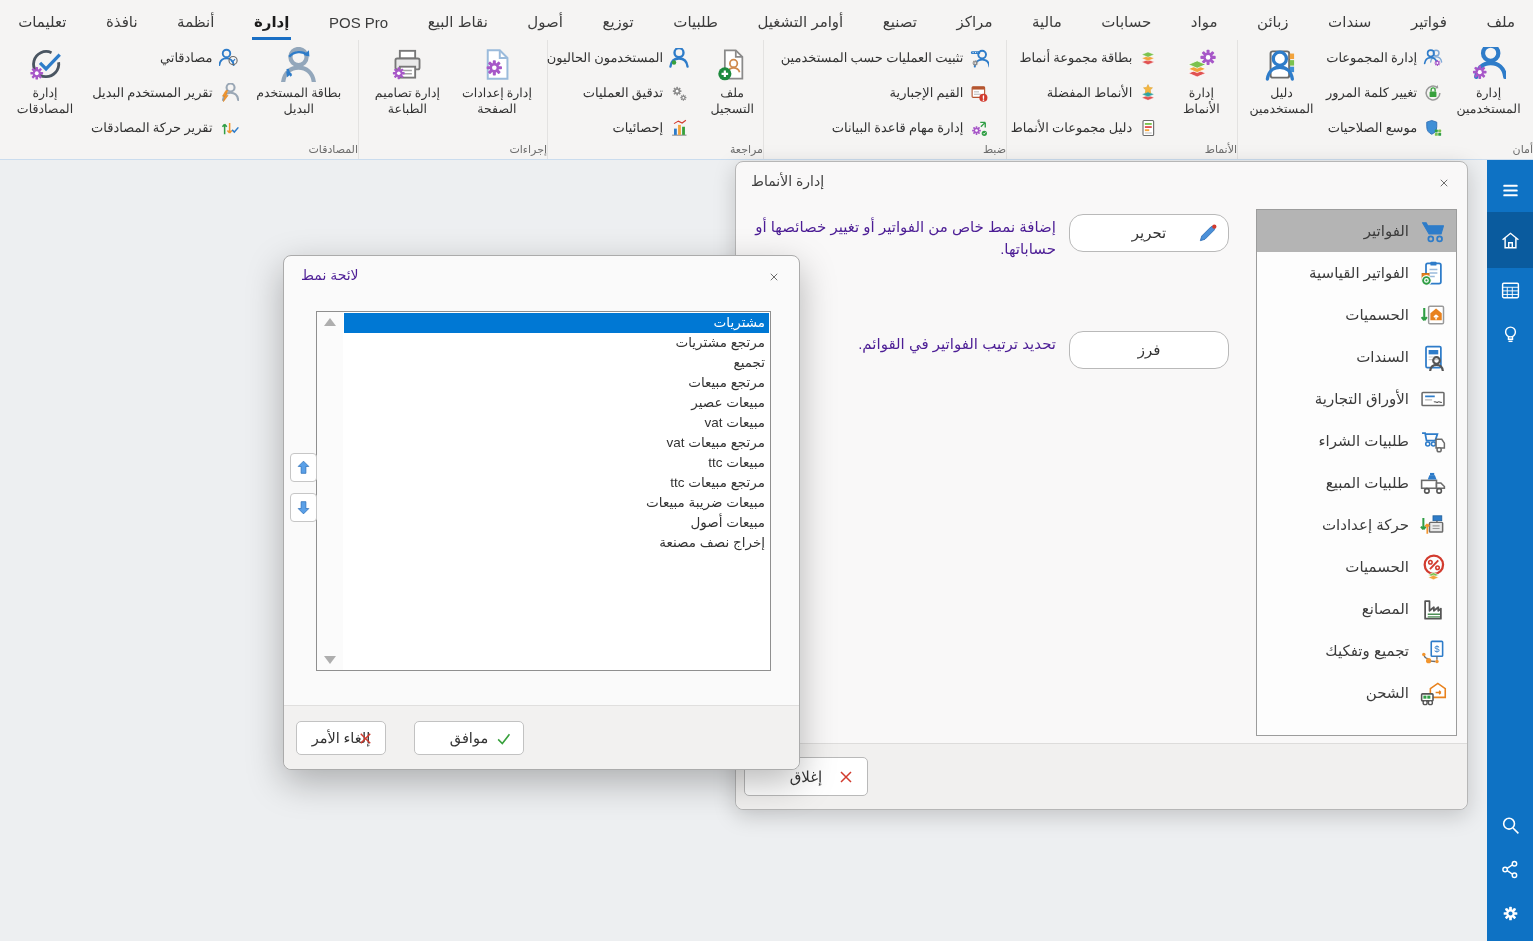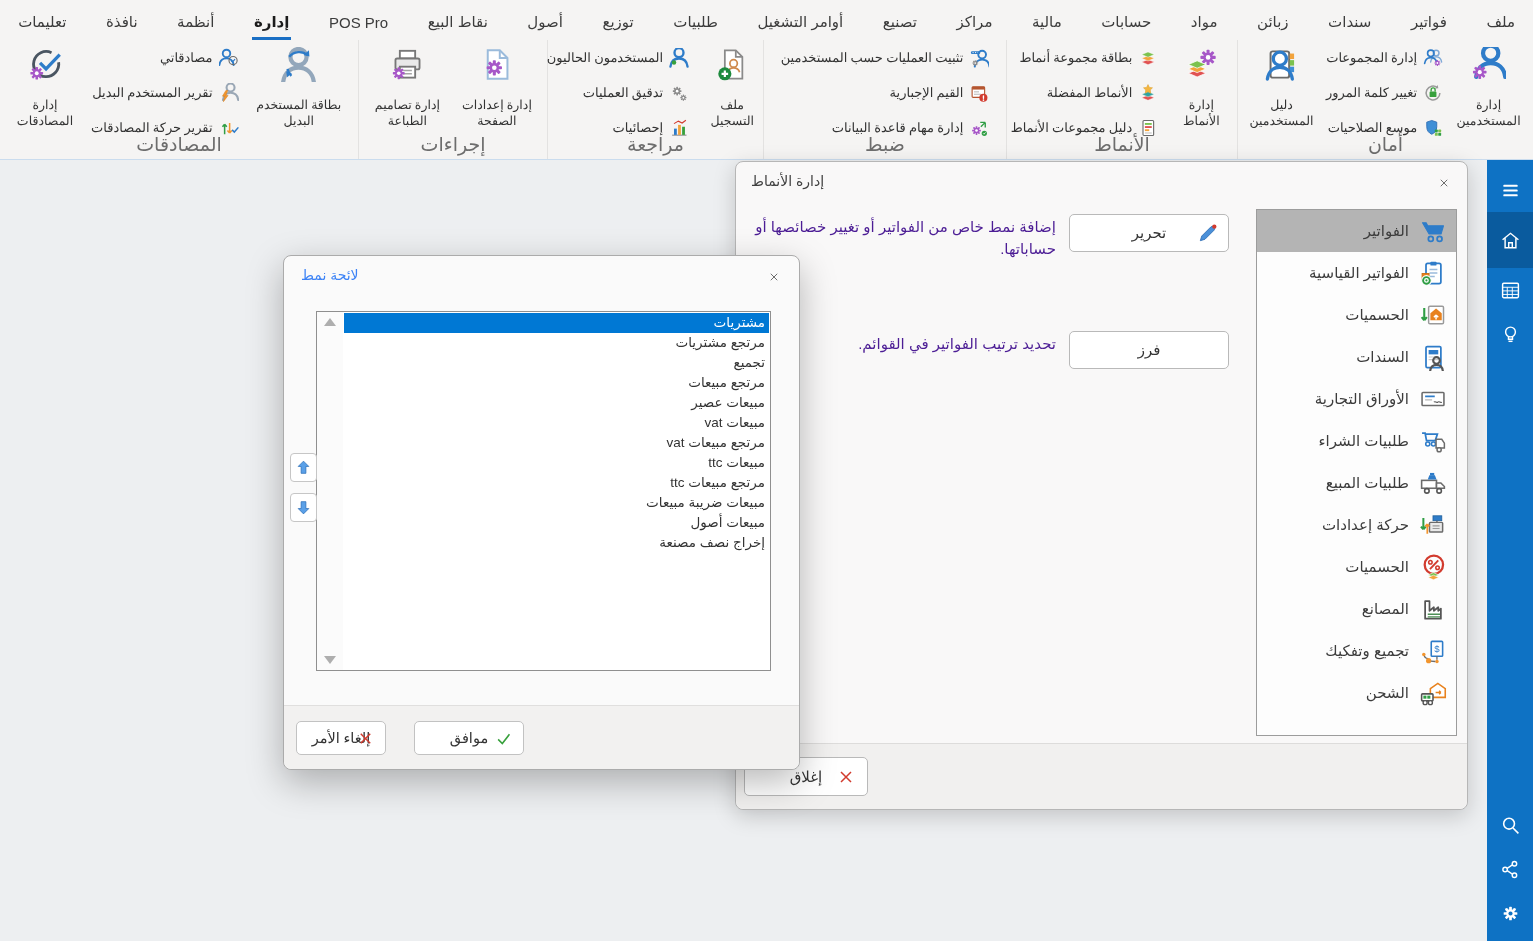--- a/index.html
+++ b/index.html
@@ -13,22 +13,22 @@
   
   .menubar{height:40px;display:flex;justify-content:space-between;align-items:flex-end;padding:0 16px;background:#f5f4f3}
   .tab{font-size:15px;color:#3c3c3c;padding:10px 2px 9px;white-space:nowrap;cursor:default}
   .tab.active{color:#1b1b1b;font-weight:700;border-bottom:3px solid #1a6fc4;padding-bottom:6px}
 
   
   .ribbon{height:120px;display:flex;background:#f5f4f3;border-bottom:1px solid #cadcee}
   .rgroup{position:relative;height:100%;border-left:1px solid #e3e2e1;padding:5px 8px 22px}
   .rgroup:last-child{border-left:none}
   .rg-items{display:flex;gap:7px;align-items:flex-start;justify-content:center}
-  .rg-label{position:absolute;bottom:3px;left:0;right:0;text-align:center;font-size:19px;color:#6d6d6d}
-  .rbtn-large{display:flex;flex-direction:column;align-items:center;gap:15px;background:none;border:0;min-width:68px;max-width:116px;padding:2px 2px 0}
+  .rg-label{position:absolute;bottom:3px;left:0;right:0;text-align:right;font-size:11px;color:#6d6d6d}
+  .rbtn-large{display:flex;flex-direction:column;align-items:center;gap:3px;background:none;border:0;min-width:68px;max-width:116px;padding:2px 2px 0}
   .rbtn-large .ric{width:35px;height:35px}
   .rbtn-large .lab{font-size:12.5px;color:#333;text-align:center;line-height:1.28}
   .rcol{display:flex;flex-direction:column;justify-content:space-between;height:94px;padding-top:2px}
   .rbtn-small{display:flex;align-items:center;gap:6px;background:none;border:0;font-size:13px;color:#333;padding:1px 2px;white-space:nowrap}
   .rbtn-small .ric-s{width:20px;height:20px;flex:none}
 
   
   .rail{position:absolute;top:160px;right:0;bottom:0;width:46px;background:#0e72c4;display:flex;flex-direction:column;align-items:center;padding:8px 0 6px}
   .rail-item{width:46px;height:44px;display:flex;align-items:center;justify-content:center;flex:none}
   .rail-item.active{background:#0a5b9e;height:56px}
@@ -40,30 +40,30 @@
   .dlg-title{position:absolute;top:11px;left:15px;font-size:14px;color:#3f3f3f}
   .winclose{position:absolute;top:8px;width:28px;height:26px;background:none;border:0;padding:4px 6px}
   .dlg .winclose{right:9px}
   .dlg-cats{position:absolute;top:47px;right:10px;width:201px;height:527px;background:#fdfdfd;border:1px solid #9c9c9c;overflow:hidden}
   .cat{height:42px;display:flex;align-items:center;gap:10px;padding:0 9px 0 4px;font-size:15px;color:#3c3c3c;cursor:default}
   .cat .cic{width:28px;height:28px;flex:none}
   .cat.selected{background:#b4b4b4}
   .dlg-rows{position:absolute;top:52px;right:238px;left:18px}
   .drow{display:flex;gap:13px;align-items:flex-start}
   .drow + .drow{margin-top:71px}
-  .dbtn{position:relative;flex:none;width:160px;height:38px;background:#fff;border:1px solid #b9b9b9;border-radius:5px;font-size:15px;color:#333}
+  .dbtn{position:relative;flex:none;width:160px;height:38px;background:#fff;border:1px solid #b9b9b9;border-radius:14px;font-size:15px;color:#333}
   .dbtn .bic{position:absolute;right:9px;top:7px;width:23px;height:23px}
   .dtext{font-size:15px;color:#4c1d95;line-height:1.45;padding-top:2px}
   .dlg-footer{position:absolute;left:0;right:0;bottom:0;height:66px;background:#f1f0ef;border-top:1px solid #dddcdb;border-radius:0 0 8px 8px}
   .dlg-closebtn{position:absolute;left:8px;top:13px;width:124px;height:39px;background:#fff;border:1px solid #b9b9b9;border-radius:5px;font-size:15px;color:#333}
   .dlg-closebtn .bic{position:absolute;right:11px;top:9px;width:20px;height:20px}
 
   
   .modal{position:absolute;left:283px;top:255px;width:517px;height:515px;background:#fafafa;border:1px solid #ababab;border-radius:8px;box-shadow:0 12px 36px rgba(0,0,0,.28);z-index:5}
-  .modal-title{position:absolute;top:11px;left:17px;font-size:14px;color:#3b82f6}
+  .modal-title{position:absolute;top:11px;left:17px;font-size:14px;color:#4c1d95}
   .modal .winclose{right:11px}
   .mlist{position:absolute;left:32px;top:55px;width:455px;height:360px;background:#fff;border:1px solid #8f8f8f;direction:ltr}
   .mscroll{position:absolute;left:0;top:0;bottom:0;width:26px;background:#fbfbfb}
   .tri{position:absolute;left:7px;width:0;height:0;border-left:6px solid transparent;border-right:6px solid transparent}
   .tri-up{top:6px;border-bottom:8px solid #aeaeae}
   .tri-down{bottom:6px;border-top:8px solid #aeaeae}
   .mitems{position:absolute;left:27px;right:1px;top:1px;bottom:1px;overflow:hidden;direction:rtl}
   .mitem{height:20px;line-height:20px;font-size:13.5px;color:#333;padding:0 4px;white-space:nowrap;cursor:default}
   .mitem.selected{background:#0078d4;color:#fff}
   .reorder{position:absolute;left:6px;width:27px;height:29px;background:#fff;border:1px solid #c6c6c6;border-radius:4px;padding:3px 4px}

